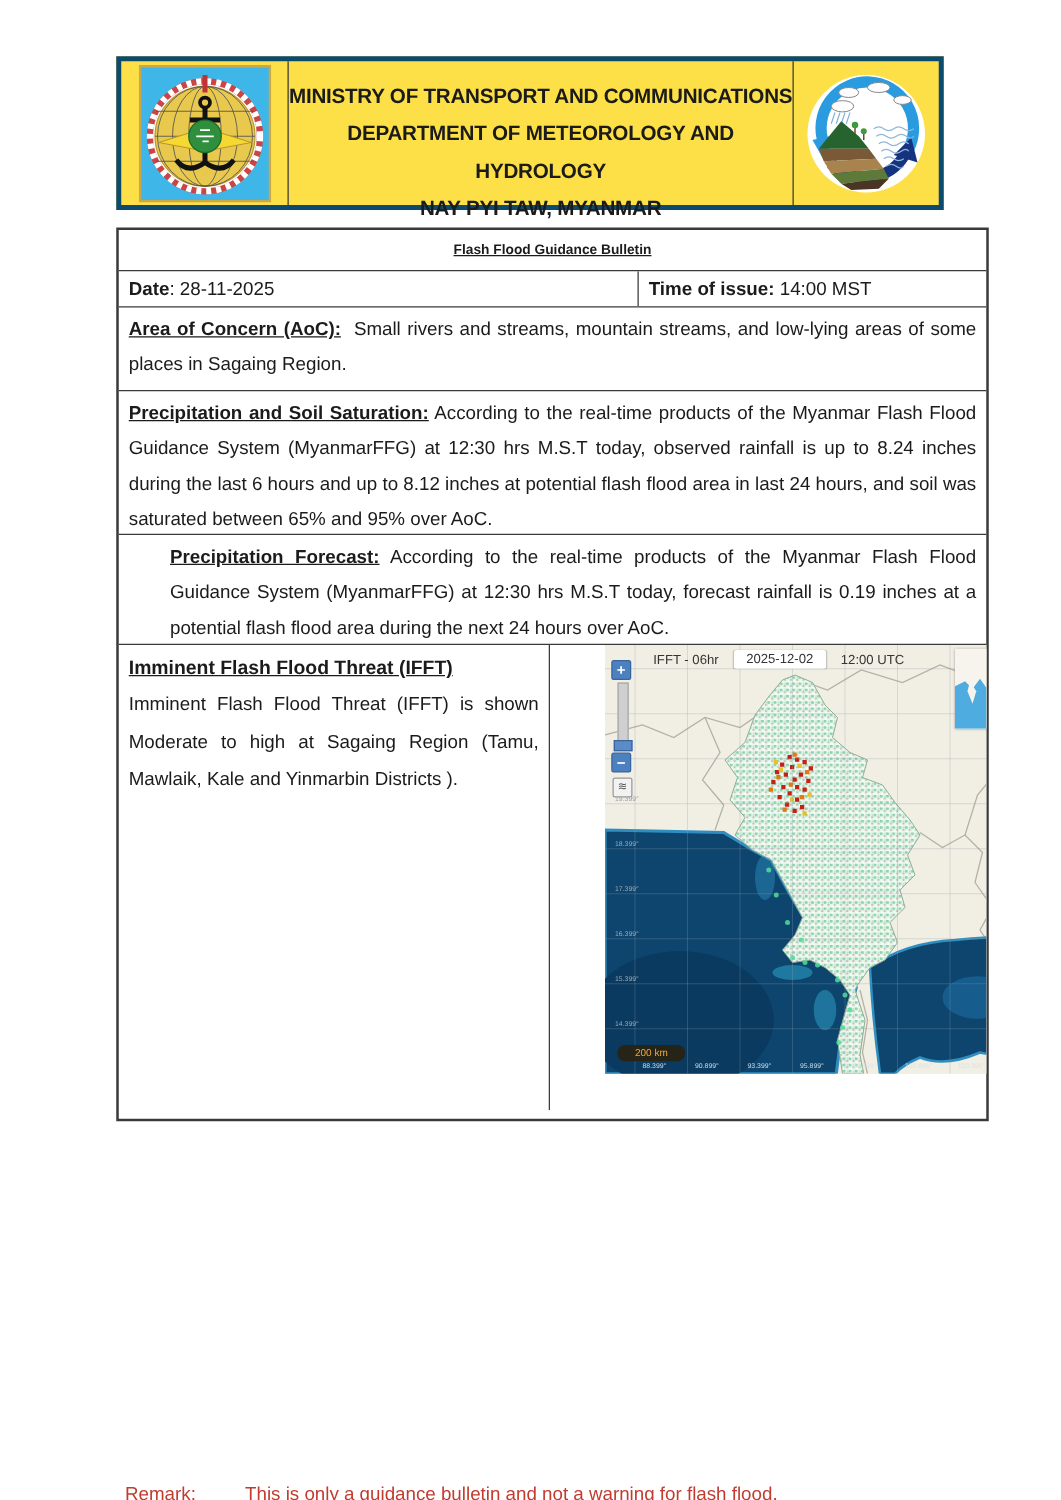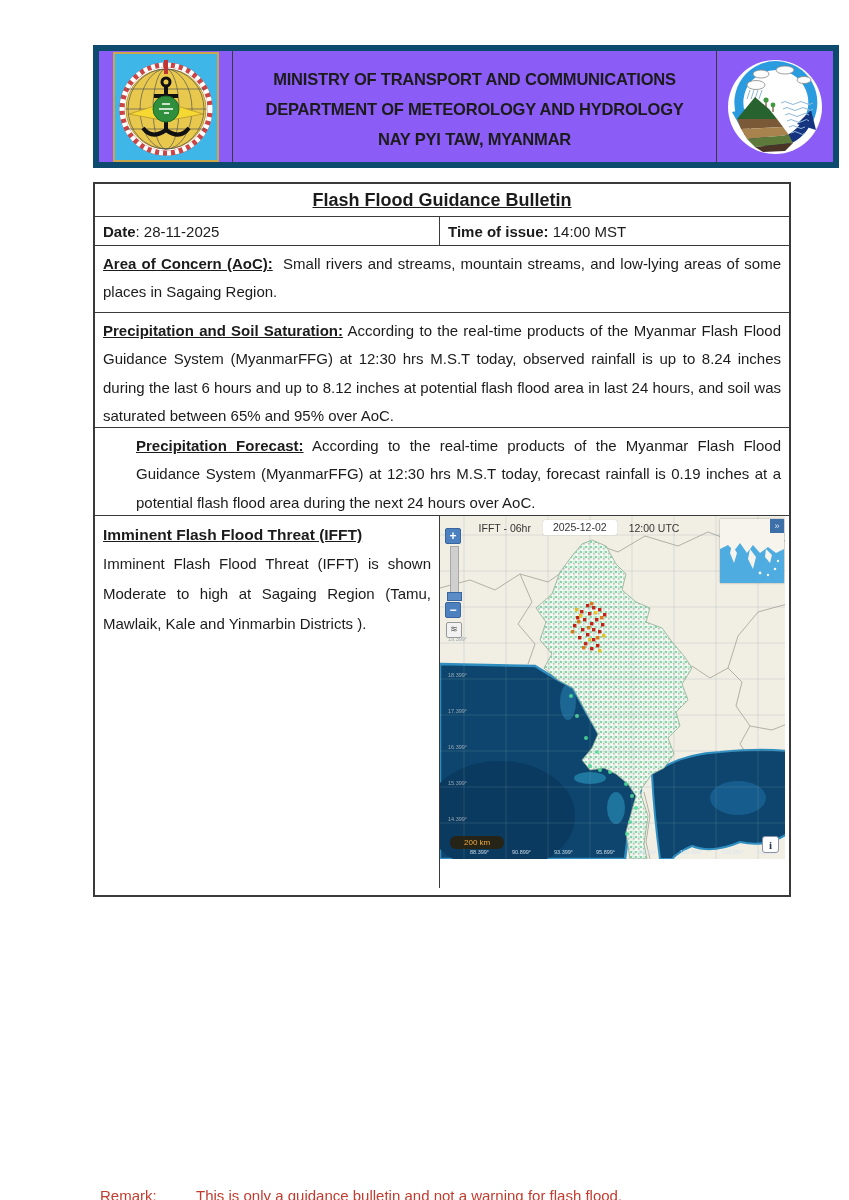--- a/index.html
+++ b/index.html
@@ -1,43 +1,43 @@
 <!DOCTYPE html>
 <html><head>
 <meta charset="utf-8">
 <style>
   html,body{margin:0;padding:0;}
   body{
     width:849px;height:1200px;background:#ffffff;position:relative;overflow:hidden;
     font-family:"Liberation Sans",sans-serif;color:#1b1b1b;
   }
   
-  .hdr{position:absolute;left:93px;top:45px;width:746px;height:123px;
-       border:6px solid #0c4a6e;box-sizing:border-box;display:flex;background:#8b5cf6;}
+  .hdr{position:absolute;left:93px;top:45px;width:662px;height:123px;
+       border:4px solid #0c4a6e;box-sizing:border-box;display:flex;background:#fde047;}
   .hdr-logo-cell{width:133px;border-right:1.6px solid #3a3a3a;display:flex;align-items:center;justify-content:center;}
   .hdr-text-cell{flex:1;text-align:center;padding-top:13px;}
   .hdr-right-cell{width:116px;border-left:1.6px solid #3a3a3a;display:flex;align-items:center;justify-content:center;}
   .hdr-line{font-size:16.5px;font-weight:bold;line-height:30px;letter-spacing:-0.2px;}
   
   .doc{position:absolute;left:93px;top:182px;width:698px;height:715px;
        border:2px solid #3a3a3a;box-sizing:border-box;background:#fff;}
   .row{border-bottom:1.6px solid #3a3a3a;box-sizing:border-box;overflow:hidden;}
   .row:last-child{border-bottom:none;}
   .row-title{height:33px;display:flex;align-items:center;justify-content:center;}
-  .title-text{font-size:18px;font-weight:bold;text-decoration:underline;}
+  .title-text{font-size:11px;font-weight:bold;text-decoration:underline;}
   .row-date{height:29px;display:flex;}
-  .cell-date{width:345px;border-right:1.6px solid #3a3a3a;box-sizing:border-box;
+  .cell-date{width:416px;border-right:1.6px solid #3a3a3a;box-sizing:border-box;
              display:flex;align-items:center;padding-left:8px;font-size:15px;}
   .cell-time{flex:1;display:flex;align-items:center;padding-left:8px;font-size:15px;}
   .b{font-weight:bold;}
   .bu{font-weight:bold;text-decoration:underline;}
   .row-aoc{height:67px;}
   .row-pss{height:115px;}
   .row-pf{height:88px;padding-left:33px;}
-  .row-ifft{height:372px;display:flex;border-bottom:none;}
+  .row-ifft{height:372px;display:flex;border-bottom:none;gap:44px;}
   .para{margin:0;padding:4px 8px 0 8px;font-size:15px;line-height:28.4px;text-align:justify;}
   .ifft-left{width:345px;border-right:1.6px solid #3a3a3a;box-sizing:border-box;padding:4px 8px 0 8px;}
   .ifft-head{font-size:15.5px;font-weight:bold;text-decoration:underline;line-height:29px;}
   .ifft-body{margin:0;font-size:15px;line-height:30px;text-align:justify;}
   .ifft-right{flex:1;position:relative;}
   
   .map{position:absolute;left:0;top:0;width:345px;height:343px;overflow:hidden;background:#f1eee3;text-decoration:underline;}
   .map svg.geo{position:absolute;left:0;top:0;}
   .map-topbar{position:absolute;left:0;top:4px;width:278px;display:flex;justify-content:center;
               gap:12px;align-items:center;font-size:10.5px;color:#343434;}

